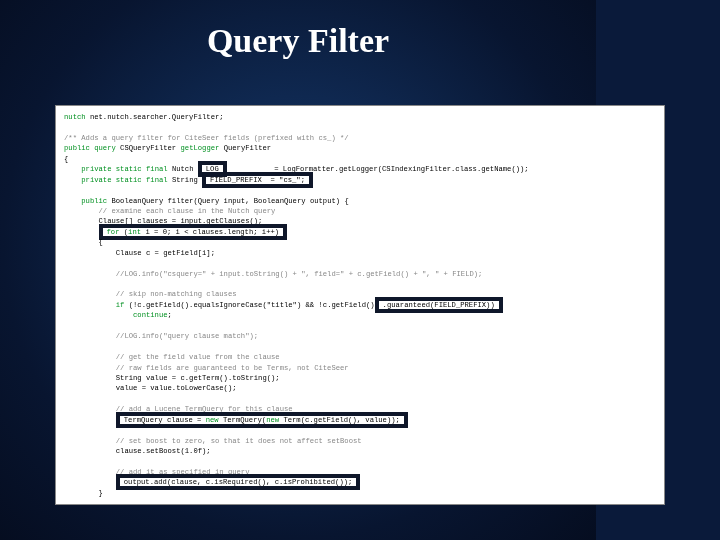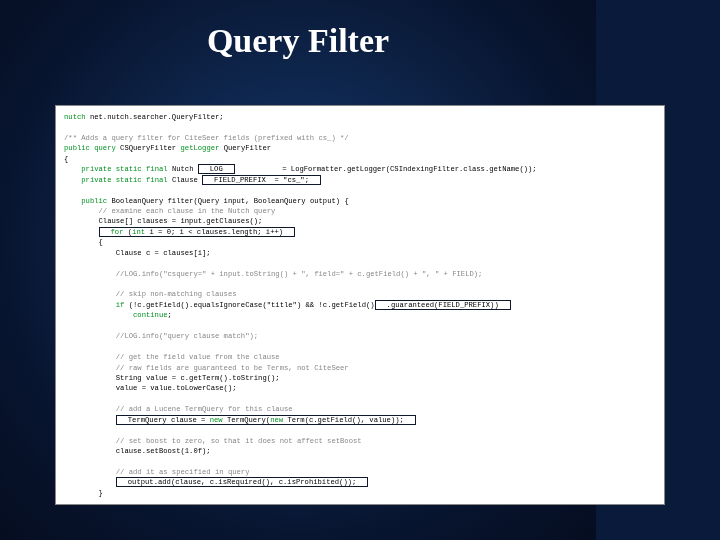--- a/index.html
+++ b/index.html
@@ -46,46 +46,46 @@
     font-family: "Courier New", monospace;
     font-size: 7.2px;
     line-height: 1.45;
     color: #000;
     white-space: pre;
   }
   .kw { color: #009020; }       
   .cm { color: #888888; }       
   .log { color: #888888; }      
   .box {
-    border: 1px solid #0f172a;
-    padding: 0 11px;
+    border: 4px solid #0f172a;
+    padding: 0 4px;
     display: inline;
   }
 </style>
 </head>
 <body>
 
 <div class="slide">
   <div class="title">Query Filter</div>
 
   <div class="code-panel">
     <pre><span class="kw">nutch</span><span> net.nutch.searcher.QueryFilter;</span>
 
 <span class="cm">/** Adds a query filter for CiteSeer fields (prefixed with cs_) */</span>
 <span class="kw">public</span> <span class="kw">query</span><span> CSQueryFilter </span><span class="kw">getLogger</span><span> QueryFilter</span>
 <span>{</span>
     <span class="kw">private</span> <span class="kw">static</span> <span class="kw">final</span><span> Nutch </span><span class="box">LOG</span><span>           = LogFormatter.getLogger(CSIndexingFilter.class.getName());</span>
-    <span class="kw">private</span> <span class="kw">static</span> <span class="kw">final</span><span> Clause </span><span class="box">FIELD_PREFIX  = "cs_";</span>
+    <span class="kw">private</span> <span class="kw">static</span> <span class="kw">final</span><span> String </span><span class="box">FIELD_PREFIX  = "cs_";</span>
 
     <span class="kw">public</span><span> BooleanQuery filter(Query input, BooleanQuery output) {</span>
         <span class="cm">// examine each clause in the Nutch query</span>
         <span>Clause[] clauses = input.getClauses();</span>
         <span class="box"><span class="kw">for</span><span> (</span><span class="kw">int</span><span> i = 0; i &lt; clauses.length; i++)</span></span>
         <span>{</span>
-            <span>Clause c = clauses[i];</span>
+            <span>Clause c = getField[i];</span>
 
             <span class="log">//LOG.info("csquery=" + input.toString() + ", field=" + c.getField() + ", " + FIELD);</span>
 
             <span class="cm">// skip non-matching clauses</span>
             <span class="kw">if</span><span> (!c.getField().equalsIgnoreCase("title") &amp;&amp; !c.getField()</span><span class="box">.guaranteed(FIELD_PREFIX))</span>
                 <span class="kw">continue</span><span>;</span>
 
             <span class="log">//LOG.info("query clause match");</span>
 
             <span class="cm">// get the field value from the clause</span>

